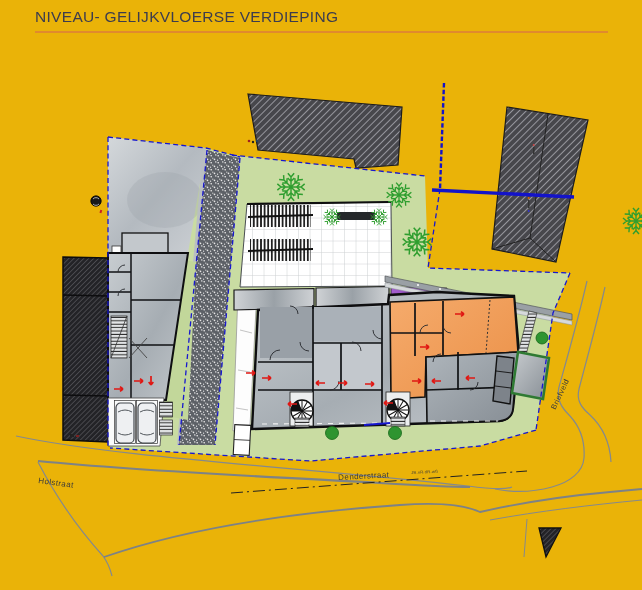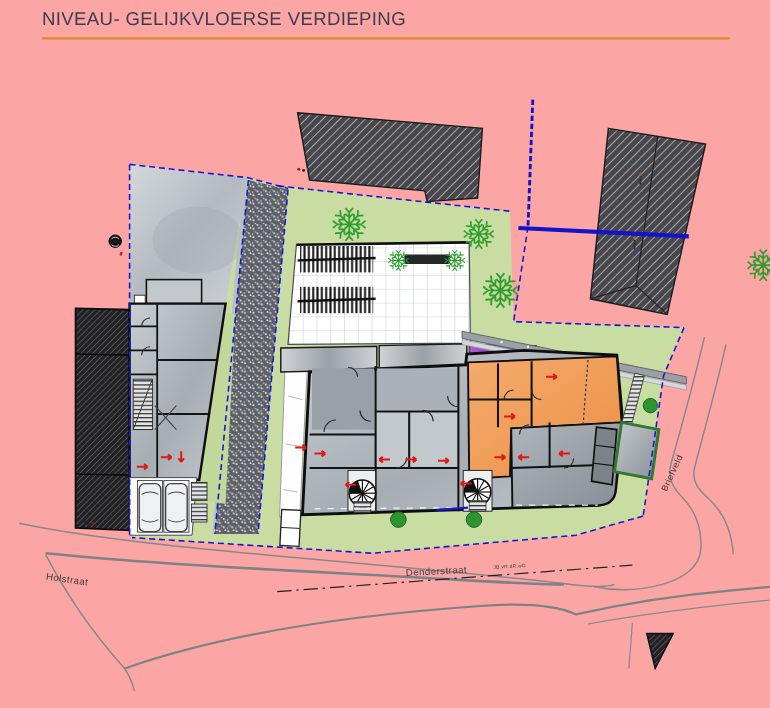--- a/index.html
+++ b/index.html
@@ -1,16 +1,16 @@
 <!DOCTYPE html>
 <html><head>
 <meta charset="utf-8">
 <style>
   html,body{margin:0;padding:0;background:#fff;}
-  .stage{position:relative;width:642px;height:590px;background:#fca5a5;overflow:hidden;
+  .stage{position:relative;width:642px;height:590px;background:#eab308;overflow:hidden;
          font-family:"Liberation Sans",sans-serif;}
   .plan-title{position:absolute;left:35px;top:8px;font-size:15.5px;letter-spacing:.3px;
               color:#3c3c4e;white-space:nowrap;}
   .title-rule{position:absolute;left:35px;top:31px;width:573px;height:2px;background:#e08a2e;}
   svg{position:absolute;left:0;top:0;}
   .street-label{position:absolute;font-size:8px;color:#3a3a3a;letter-spacing:.4px;
                 white-space:nowrap;transform-origin:0 0;}
   #lbl-hol{left:39px;top:476px;transform:rotate(8deg);}
   #lbl-den{left:338px;top:473px;transform:rotate(-3deg);}
   #lbl-brief{left:549px;top:407px;transform:rotate(-65deg);font-size:7.5px;}

